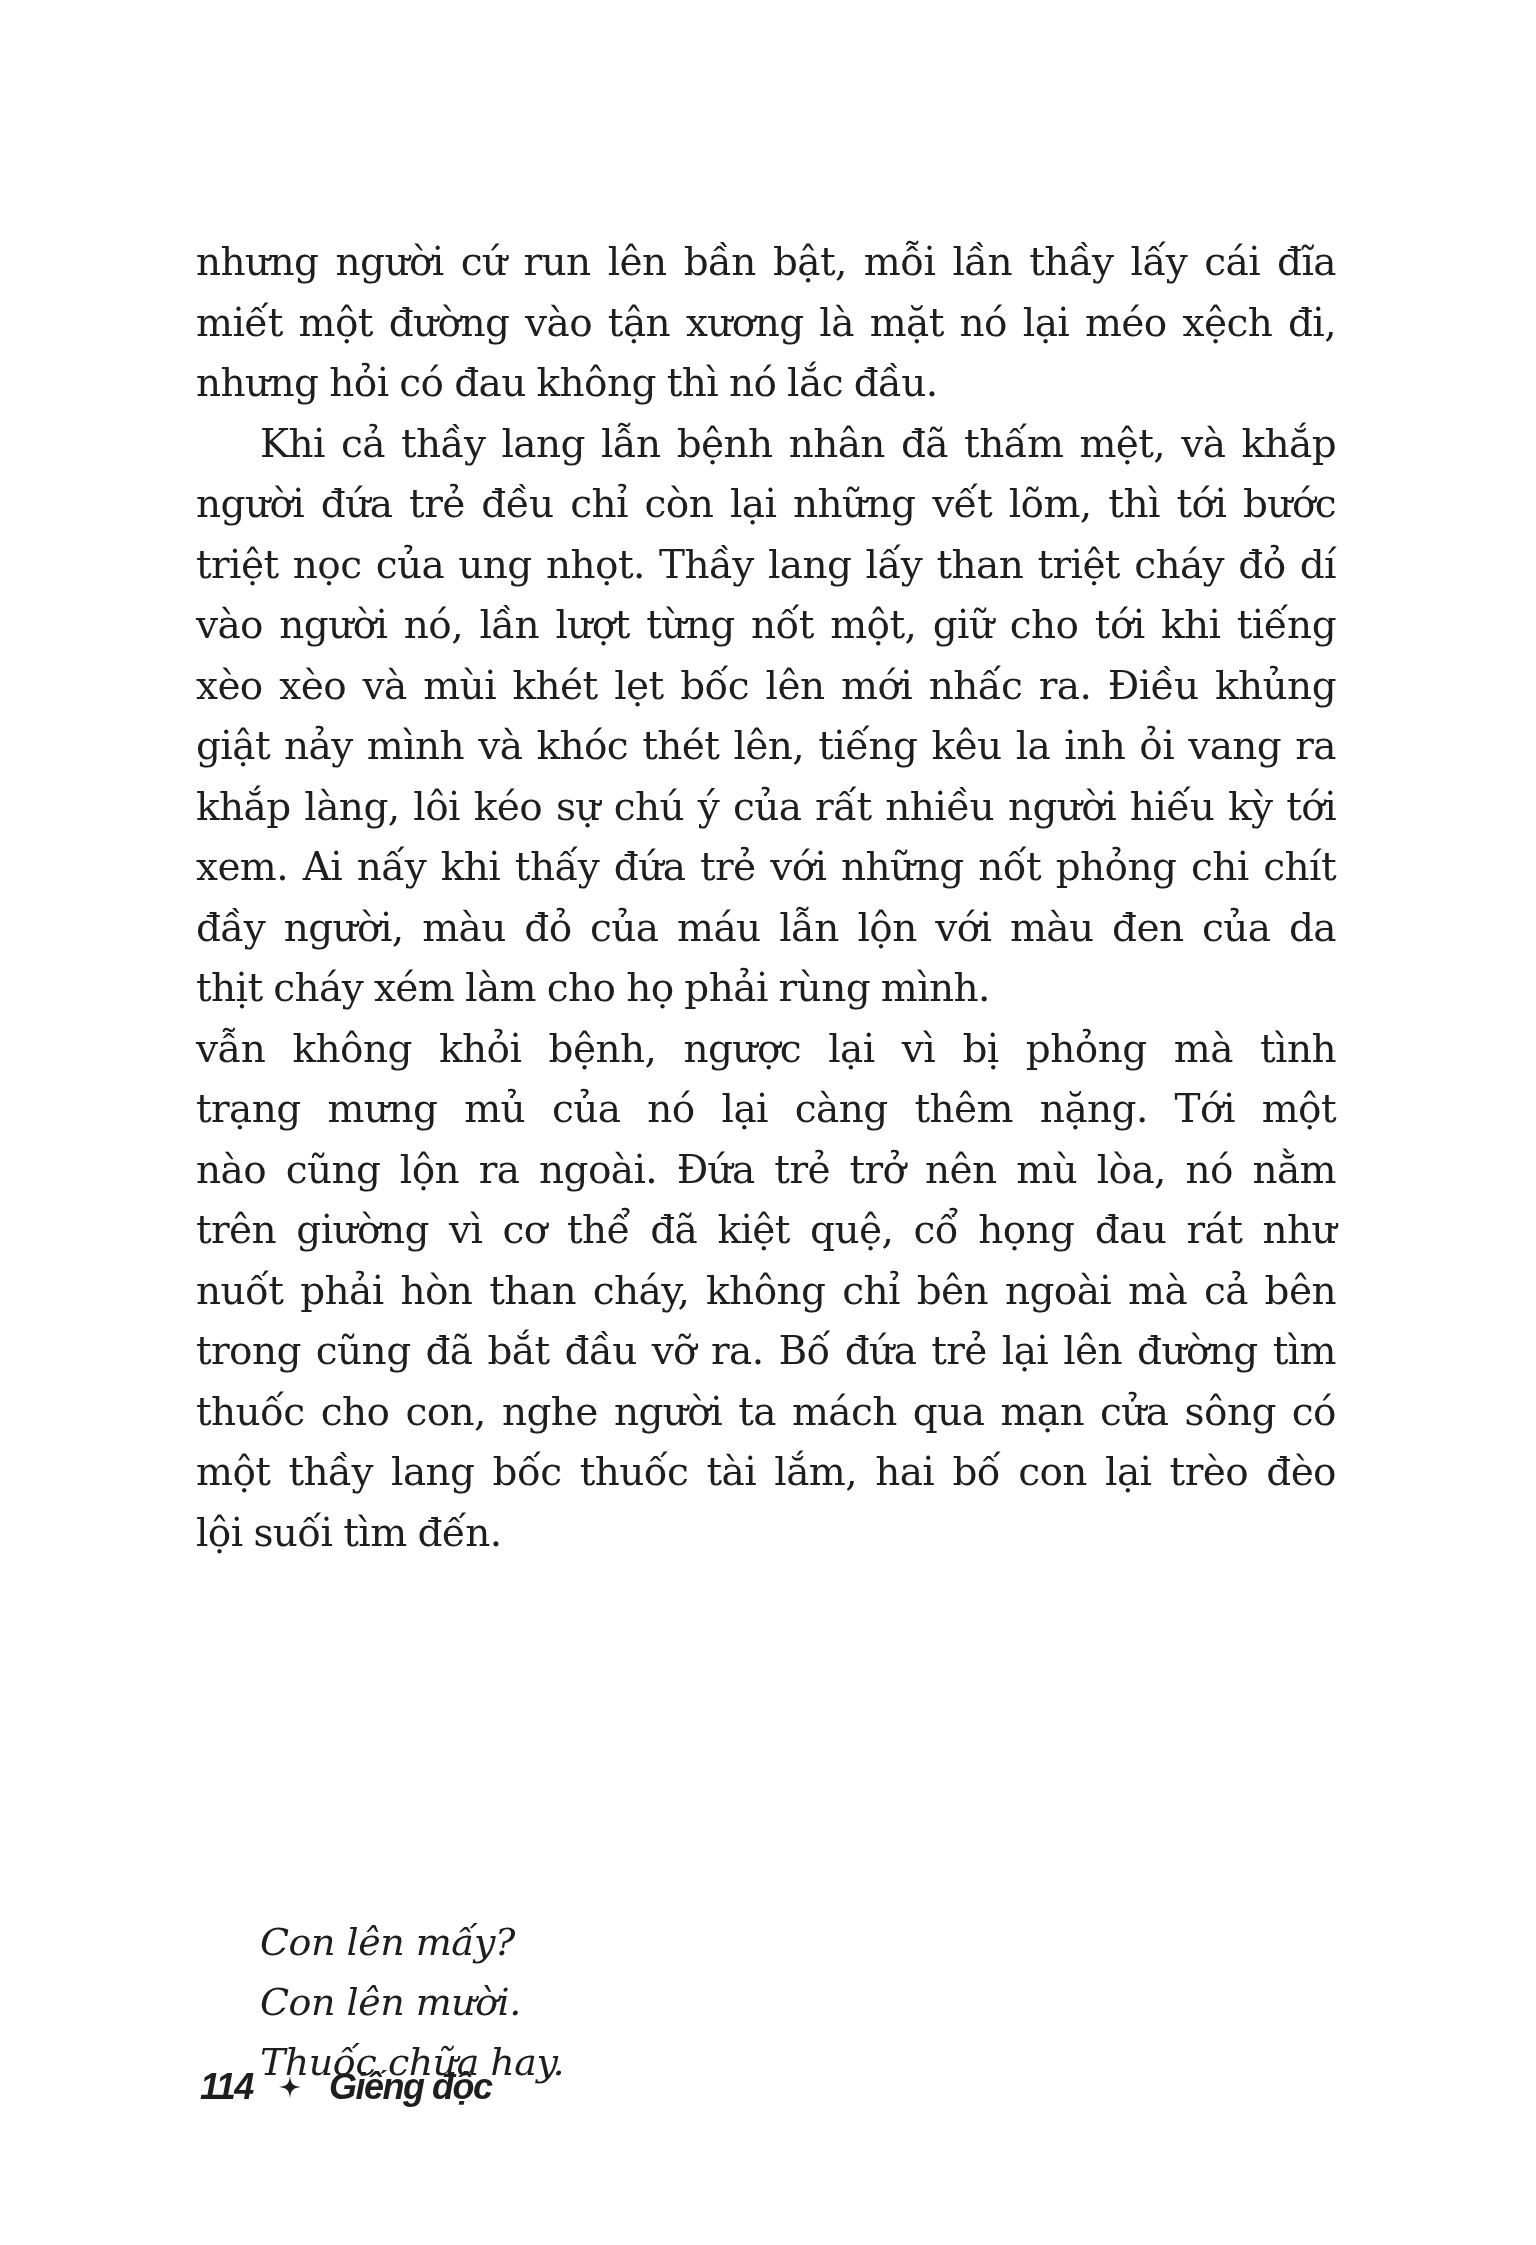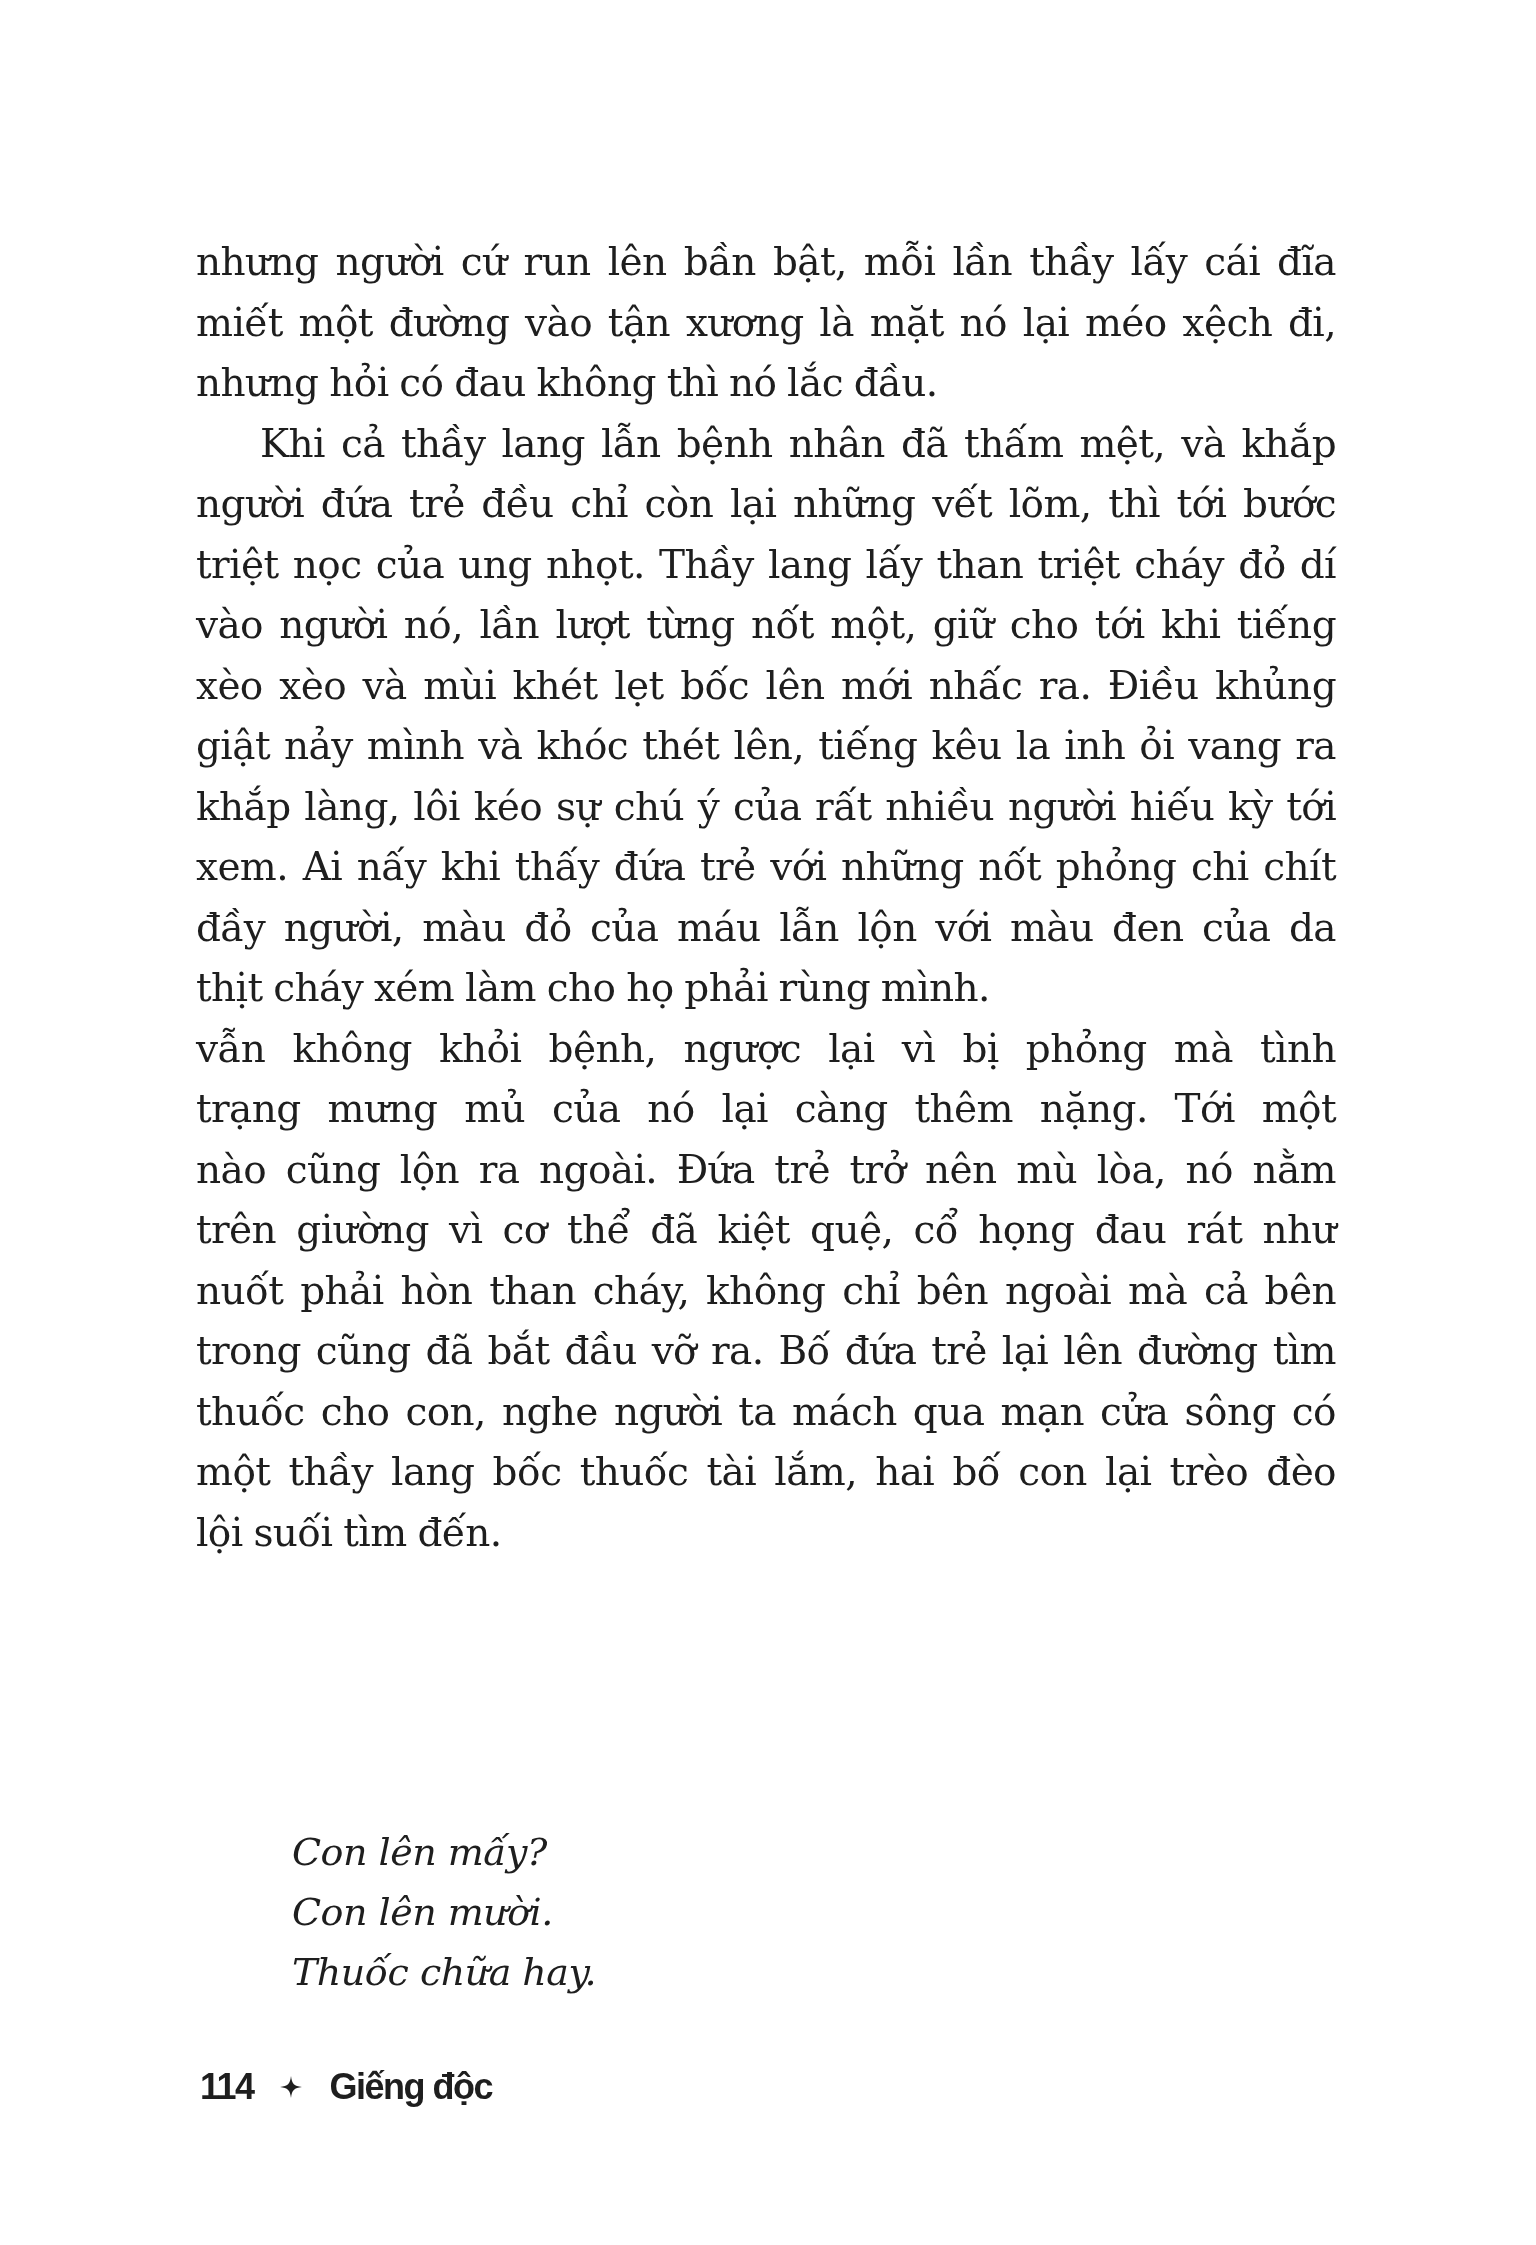--- a/index.html
+++ b/index.html
@@ -34,40 +34,40 @@
     }
     .line.last {
       text-align-last: left;
     }
     .line.indent {
       padding-left: 64px;
     }
     .verse {
       position: absolute;
       left: 260px;
-      top: 1822px;
-      margin-left: 32px;
+      top: 1912px;
     }
     .verse-line {
       font-family: "DejaVu Serif", "Liberation Serif", serif;
       font-style: italic;
       font-size: 38px;
       height: 60px;
       line-height: 60px;
       letter-spacing: -0.5px;
       white-space: nowrap;
     }
     .footer {
       position: absolute;
       left: 200px;
       top: 2066px;
       display: flex;
       align-items: center;
       font-family: "Liberation Sans", "DejaVu Sans", sans-serif;
       font-weight: bold;
+      font-style: italic;
       font-size: 36px;
       letter-spacing: -1.5px;
       color: #1e1e1e;
     }
     .footer .star {
       display: inline-block;
       width: 22px;
       height: 22px;
       margin: 0 28px 0 26px;
     }

